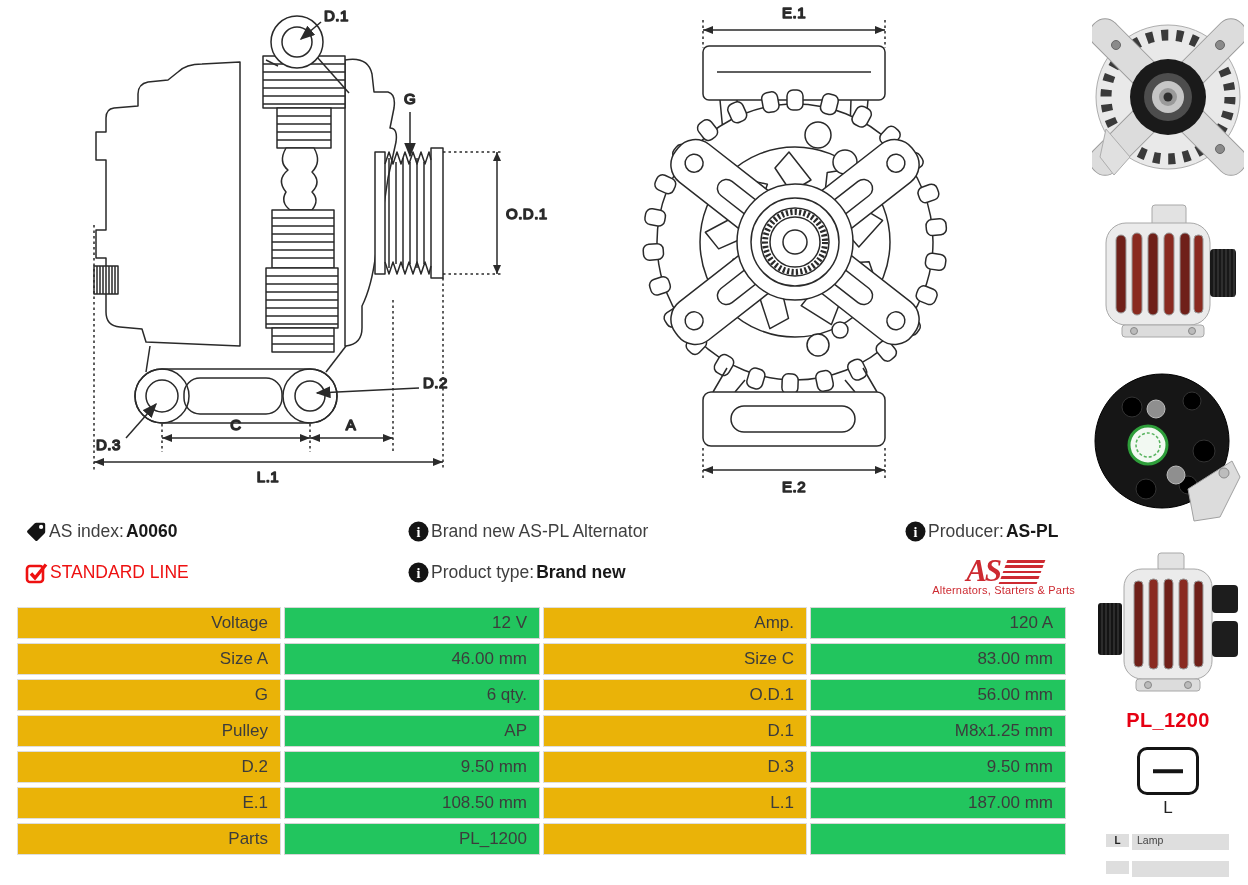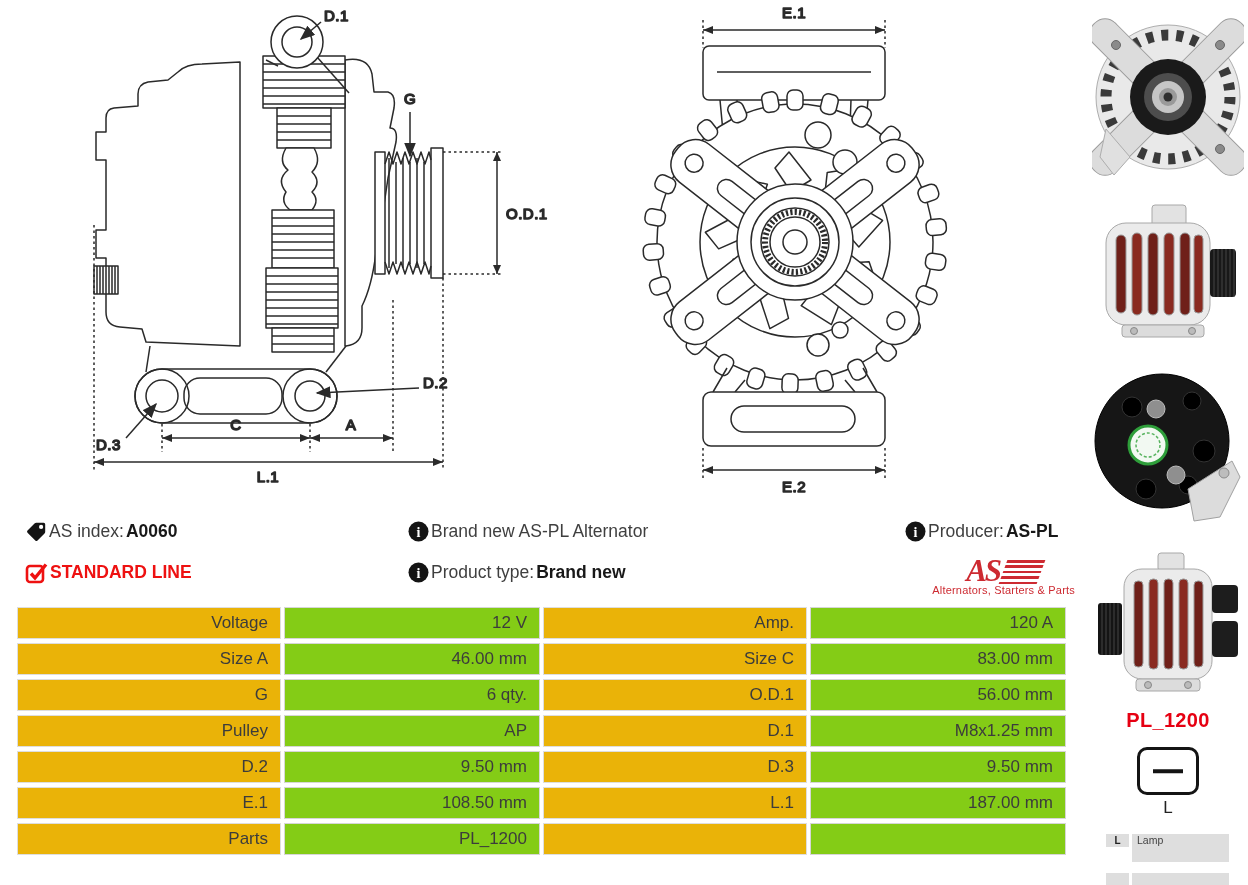--- a/index.html
+++ b/index.html
@@ -10,47 +10,47 @@
   .drawing-left{position:absolute;left:50px;top:0;}
   .drawing-front{position:absolute;left:625px;top:0;}
   svg text.dim{font-family:"Liberation Sans",sans-serif;font-size:15px;fill:#3a3a3a;letter-spacing:.5px;}
 
   
   .info{position:absolute;left:25px;top:511px;width:1050px;}
   .info-row{display:flex;align-items:center;height:41px;}
   .info-item{display:flex;align-items:center;gap:2px;font-size:17.5px;color:#3f3f3f;white-space:nowrap;}
   .c1{width:383px;} .c2{width:497px;} .c3{flex:1;display:flex;}
   .b{font-weight:bold;color:#181818;}
-  .red-b{font-weight:bold;color:#ee1111;}
+  .red-b{font-weight:normal;color:#ee1111;}
   .icon{flex:0 0 auto;display:inline-flex;}
 
   
   .as-logo{margin-left:auto;margin-top:6px;text-align:center;}
   .as-logo-top{display:flex;align-items:flex-end;justify-content:center;height:28px;}
   .as-logo-as{font-style:italic;font-weight:bold;font-size:31px;line-height:26px;color:#cd2a31;letter-spacing:-2px;font-family:Liberation Serif, serif;}
   .as-logo-stripes{display:inline-block;width:38px;height:24px;margin-left:3px;background:repeating-linear-gradient(to bottom,#cd2a31 0 2.6px,#ffffff 2.6px 5.4px);transform:skewX(-20deg);}
   .as-logo-tag{font-size:11px;color:#cd2a31;margin-top:0;letter-spacing:.2px;}
 
   
   .spec{position:absolute;left:14px;top:603px;border-collapse:separate;border-spacing:3px 4px;}
   .spec td{height:30px;font-size:17px;padding:0 12px;text-align:right;vertical-align:middle;color:#3c3c3c;}
   .spec td.lab{background:#eab308;border:1px solid #dedede;width:238px;}
-  .spec td.val{background:#84cc16;border:1px solid #d6d6d6;width:230px;}
+  .spec td.val{background:#22c55e;border:1px solid #d6d6d6;width:230px;}
 
   
   .rail{position:absolute;left:1088px;top:0;width:160px;}
   .photo{display:block;margin:0 auto;}
   .plug-name{margin-top:10px;text-align:center;color:#e60012;font-weight:bold;font-size:20px;letter-spacing:.3px;}
   .plug-shape{width:56px;height:42px;border:3.5px solid #141414;border-radius:10px;margin:15px auto 3px;position:relative;background:#fff;}
   .plug-pin{position:absolute;left:50%;top:50%;width:30px;height:3.5px;background:#141414;transform:translate(-50%,-50%);}
   .plug-terminal{text-align:center;font-size:17px;color:#222;}
   .pin-table{margin:16px 10px 0 18px;}
   .pin-row{display:flex;gap:3px;margin-bottom:11px;}
   .pin-code{width:23px;height:13px;background:#dedede;font-size:10px;font-weight:bold;text-align:center;line-height:13px;color:#222;}
-  .pin-desc{width:92px;height:28px;background:#dedede;font-size:10.5px;line-height:13px;padding-left:5px;color:#444;}
+  .pin-desc{width:92px;height:16px;background:#dedede;font-size:10.5px;line-height:13px;padding-left:5px;color:#444;}
 </style>
 </head>
 <body>
 
 <div class="page">
 
   <svg class="drawing-left" width="510" height="500" viewBox="0 0 510 500" fill="none" stroke="#2a2a2a" stroke-width="1.5" stroke-linejoin="round">
     <defs>
       <marker id="ar1" viewBox="0 0 10 8" refX="9" refY="4" markerWidth="10" markerHeight="8" orient="auto">
         <path d="M0 0 L10 4 L0 8 Z" fill="#2a2a2a" stroke="none"></path>

